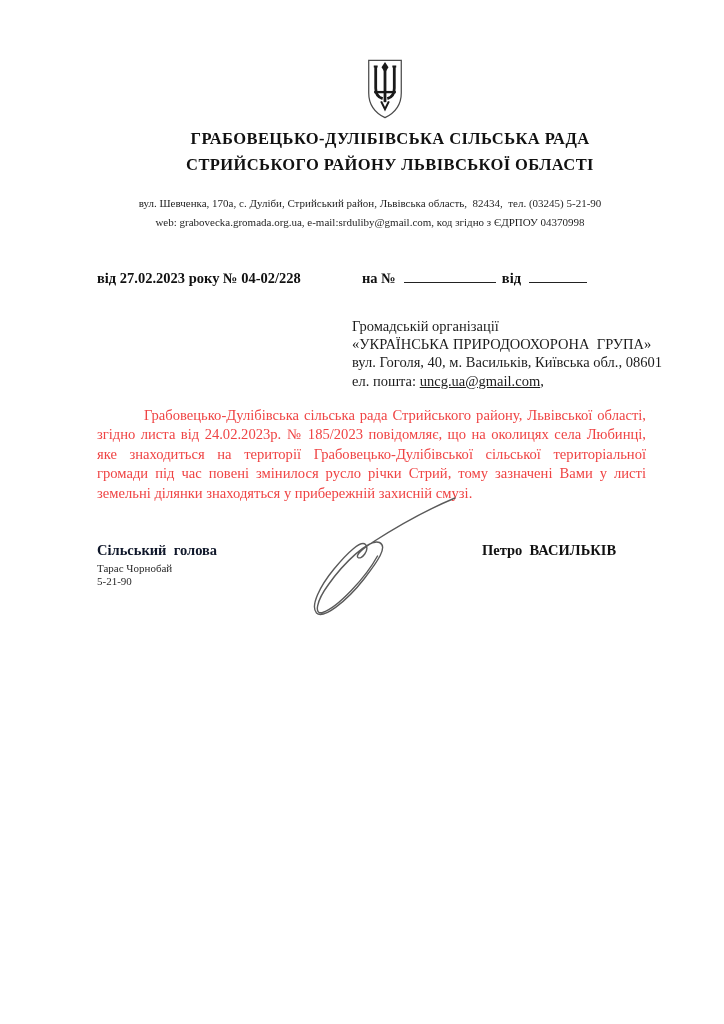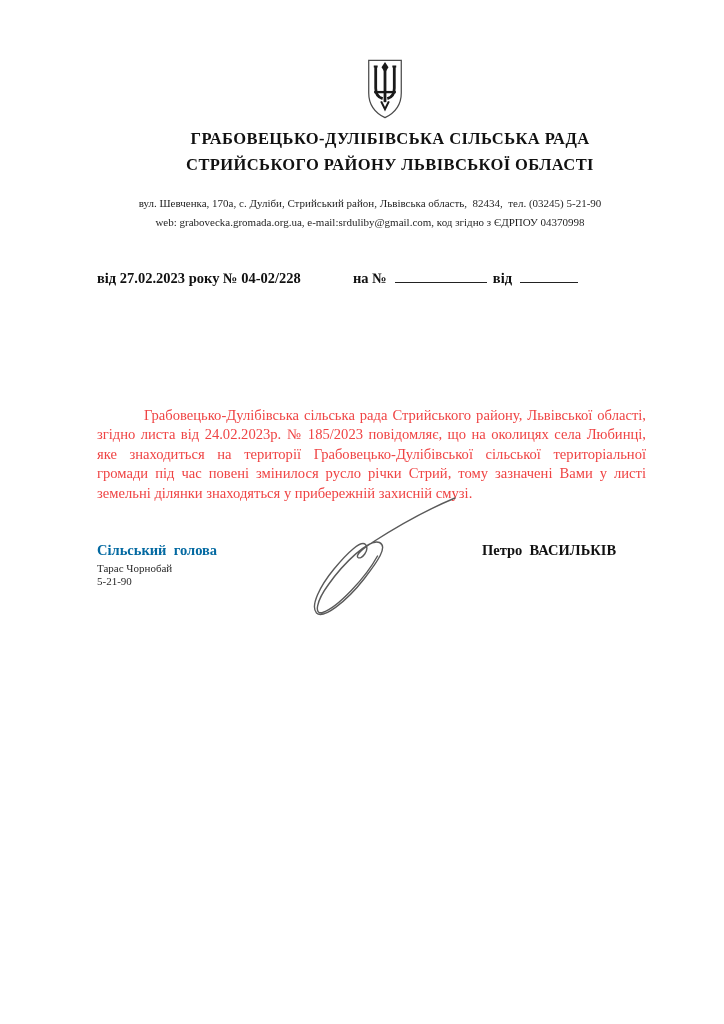--- a/index.html
+++ b/index.html
@@ -52,21 +52,21 @@
   .ref-line {
     position: absolute;
     left: 97px;
     top: 270px;
     width: 560px;
     font-weight: bold;
     font-size: 14.5px;
     color: #111;
   }
   .ref-out { position: absolute; left: 0; top: 0; white-space: nowrap; }
-  .ref-in  { position: absolute; left: 256px; top: 0; white-space: nowrap; }
+  .ref-in  { position: absolute; left: 265px; top: 0; white-space: nowrap; }
   .blank-line {
     display: inline-block;
     border-bottom: 1.4px solid #222;
     height: 13px;
     vertical-align: baseline;
   }
   .blank-long { width: 92px; margin: 0 6px 0 8px; }
   .blank-short { width: 58px; margin-left: 8px; }
   
   .recipient {
@@ -91,21 +91,21 @@
     text-indent: 47px;
     color: #ef4444;
   }
   
   .sig-title {
     position: absolute;
     left: 97px;
     top: 542px;
     font-weight: bold;
     font-size: 14.5px;
-    color: #0369a1;
+    color: #0f172a;
     white-space: nowrap;
   }
   .sig-name {
     position: absolute;
     left: 482px;
     top: 542px;
     font-weight: bold;
     font-size: 14.5px;
     color: #111;
     white-space: nowrap;
@@ -153,20 +153,26 @@
   <div class="address-block">
     <div>вул. Шевченка, 170а, с. Дуліби, Стрийський район, Львівська область,&nbsp; 82434,&nbsp; тел. (03245) 5-21-90</div>
     <div>web: grabovecka.gromada.org.ua, e-mail:srduliby@gmail.com, код згідно з ЄДРПОУ 04370998</div>
   </div>
 
   <div class="ref-line">
     <span class="ref-out">від 27.02.2023 року № 04-02/228</span>
     <span class="ref-in"><span>на №</span><span class="blank-line blank-long"></span><span>від</span><span class="blank-line blank-short"></span></span>
   </div>
 
+  <div class="recipient">
+    <div>Громадській організації</div>
+    <div>«УКРАЇНСЬКА ПРИРОДООХОРОНА&nbsp; ГРУПА»</div>
+    <div>вул. Гоголя, 40, м. Васильків, Київська обл., 08601</div>
+    <div><span>ел. пошта: </span><span class="email">uncg.ua@gmail.com</span><span>,</span></div>
+  </div>
 
   <div class="body-par">Грабовецько-Дулібівська сільська рада Стрийського району, Львівської області, згідно листа від 24.02.2023р. № 185/2023 повідомляє, що на околицях села Любинці, яке знаходиться на території Грабовецько-Дулібівської сільської територіальної громади під час повені змінилося русло річки Стрий, тому зазначені Вами у листі земельні ділянки знаходяться у прибережній захисній смузі.</div>
 
   <div class="sig-title">Сільський&nbsp; голова</div>
   <div class="sig-name">Петро&nbsp; ВАСИЛЬКІВ</div>
 
   <div class="executor">
     <div>Тарас Чорнобай</div>
     <div>5-21-90</div>
   </div>

